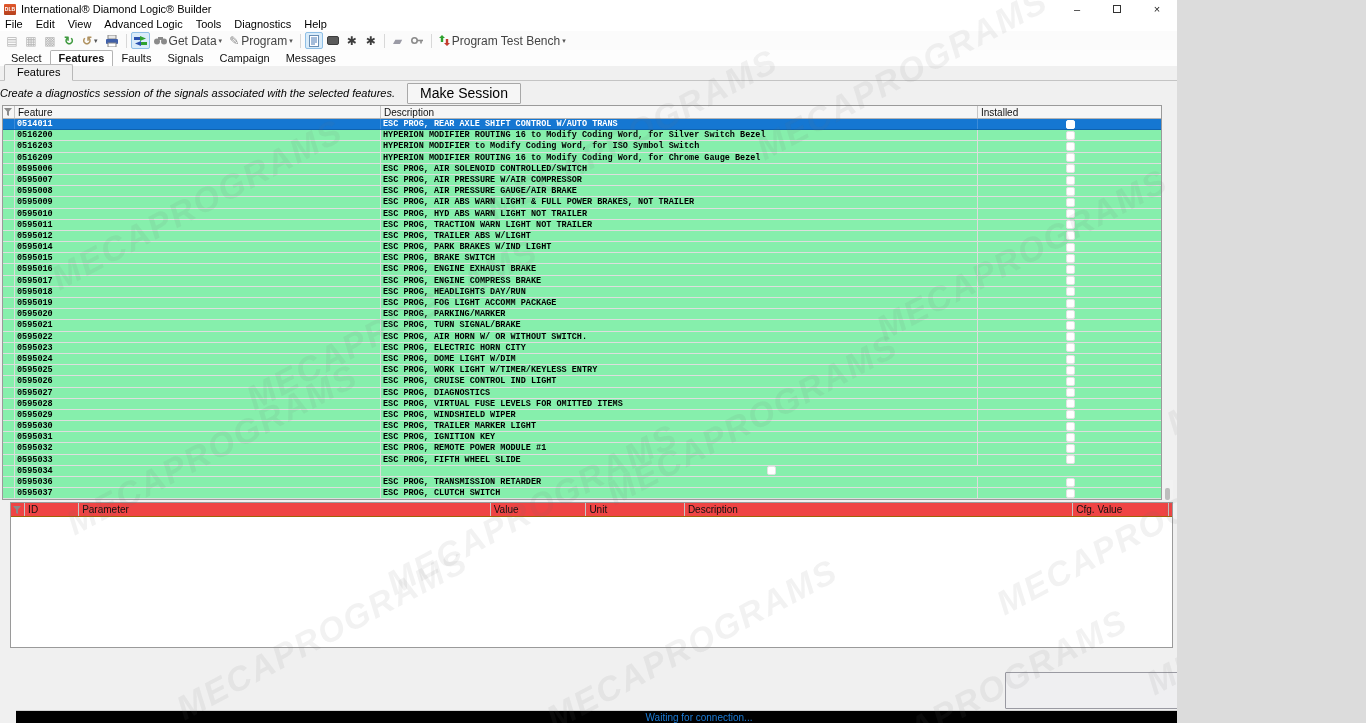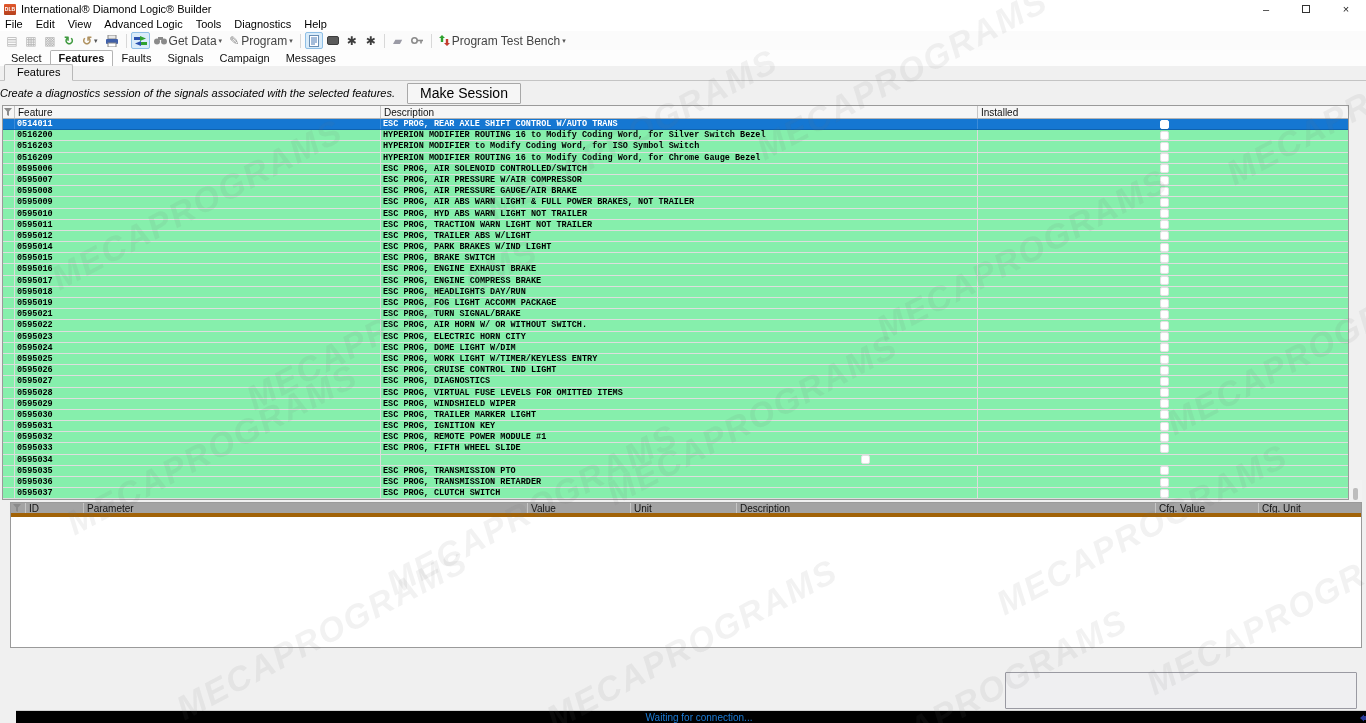--- a/index.html
+++ b/index.html
@@ -1,18 +1,18 @@
 <!DOCTYPE html>
 <html><head>
 <meta charset="utf-8">
 <style>
   * { margin:0; padding:0; box-sizing:border-box; }
   html,body { background:#dcdcdc; }
   body { font-family:"Liberation Sans", sans-serif; }
-  .window { position:relative; width:1366px; height:723px; background:#f0f0f0; overflow:hidden;
+  .window { position:relative; width:1177px; height:723px; background:#f0f0f0; overflow:hidden;
             font-family:"Liberation Sans", sans-serif; color:#000; }
 
   
   .titlebar { height:18px; background:#ffffff; display:flex; align-items:center; padding-left:4px; position:relative; }
   .app-icon { width:12px; height:11px; background:linear-gradient(#e2572b,#b5411d); color:#fff; font-size:5px;
               font-weight:bold; display:flex; align-items:center; justify-content:center; border-radius:1px; margin-right:5px; }
   .title-text { font-size:11px; }
   .win-controls { position:absolute; right:0; top:0; height:18px; display:flex; }
   .win-btn { width:40px; height:18px; display:flex; align-items:center; justify-content:center; font-size:11px; color:#222; }
   .restore-box { width:8px; height:8px; border:1px solid #333; }
@@ -70,21 +70,21 @@
   .frow.selected .fc { color:#fff; border-right-color:#3d8cd9; }
   .checkbox { width:9px; height:9px; border:1px solid #e2e2e2; border-radius:2px; background:#fff; }
   .frow.selected .checkbox { border-color:#fff; }
 
   .vscroll { width:13px; background:#f2f2f2; }
   .vthumb { width:5px; height:12px; background:#bdbdbd; border-radius:2px; margin:8px auto 0 auto; }
 
   
   .params-area { margin:2px 4px 0 10px; }
   .ptable { border:1px solid #9a9a9a; background:#fff; }
-  .pheader { display:flex; height:14px; background:#a3a3a3; border-bottom:4px solid #a16207; }
+  .pheader { display:flex; height:14px; background:#ef4444; border-bottom:1px solid #a16207; }
   .p0 { width:15px; padding-left:2px; }
   .p1 { width:58px; } .p2 { width:444px; } .p3 { width:103px; } .p4 { width:106px; }
   .p5 { width:419px; } .p6 { width:103px; } .p7 { flex:1; border-right:none; }
   .pbody { height:130px; background:#fff; }
 
   
   .br-panel { position:absolute; left:1005px; top:672px; width:352px; height:37px;
               border:1px solid #9a9aa2; background:#efeff1; border-radius:1px; }
 
   
@@ -381,20 +381,28 @@
           <div class="frow">
             <div class="fc c0"></div>
             <div class="fc c1">0595019</div>
             <div class="fc c2">ESC PROG, FOG LIGHT ACCOMM PACKAGE</div>
             <div class="fc c3">
               <div class="checkbox"></div>
             </div>
           </div>
           <div class="frow">
             <div class="fc c0"></div>
+            <div class="fc c1">0595020</div>
+            <div class="fc c2">ESC PROG, PARKING/MARKER</div>
+            <div class="fc c3">
+              <div class="checkbox"></div>
+            </div>
+          </div>
+          <div class="frow">
+            <div class="fc c0"></div>
             <div class="fc c1">0595021</div>
             <div class="fc c2">ESC PROG, TURN SIGNAL/BRAKE</div>
             <div class="fc c3">
               <div class="checkbox"></div>
             </div>
           </div>
           <div class="frow">
             <div class="fc c0"></div>
             <div class="fc c1">0595022</div>
             <div class="fc c2">ESC PROG, AIR HORN W/ OR WITHOUT SWITCH.</div>
@@ -486,28 +494,20 @@
             <div class="fc c0"></div>
             <div class="fc c1">0595033</div>
             <div class="fc c2">ESC PROG, FIFTH WHEEL SLIDE</div>
             <div class="fc c3">
               <div class="checkbox"></div>
             </div>
           </div>
           <div class="frow">
             <div class="fc c0"></div>
             <div class="fc c1">0595034</div>
-            <div class="fc c3">
-              <div class="checkbox"></div>
-            </div>
-          </div>
-          <div class="frow">
-            <div class="fc c0"></div>
-            <div class="fc c1">0595035</div>
-            <div class="fc c2">ESC PROG, TRANSMISSION PTO</div>
             <div class="fc c3">
               <div class="checkbox"></div>
             </div>
           </div>
           <div class="frow">
             <div class="fc c0"></div>
             <div class="fc c1">0595036</div>
             <div class="fc c2">ESC PROG, TRANSMISSION RETARDER</div>
             <div class="fc c3">
               <div class="checkbox"></div>

